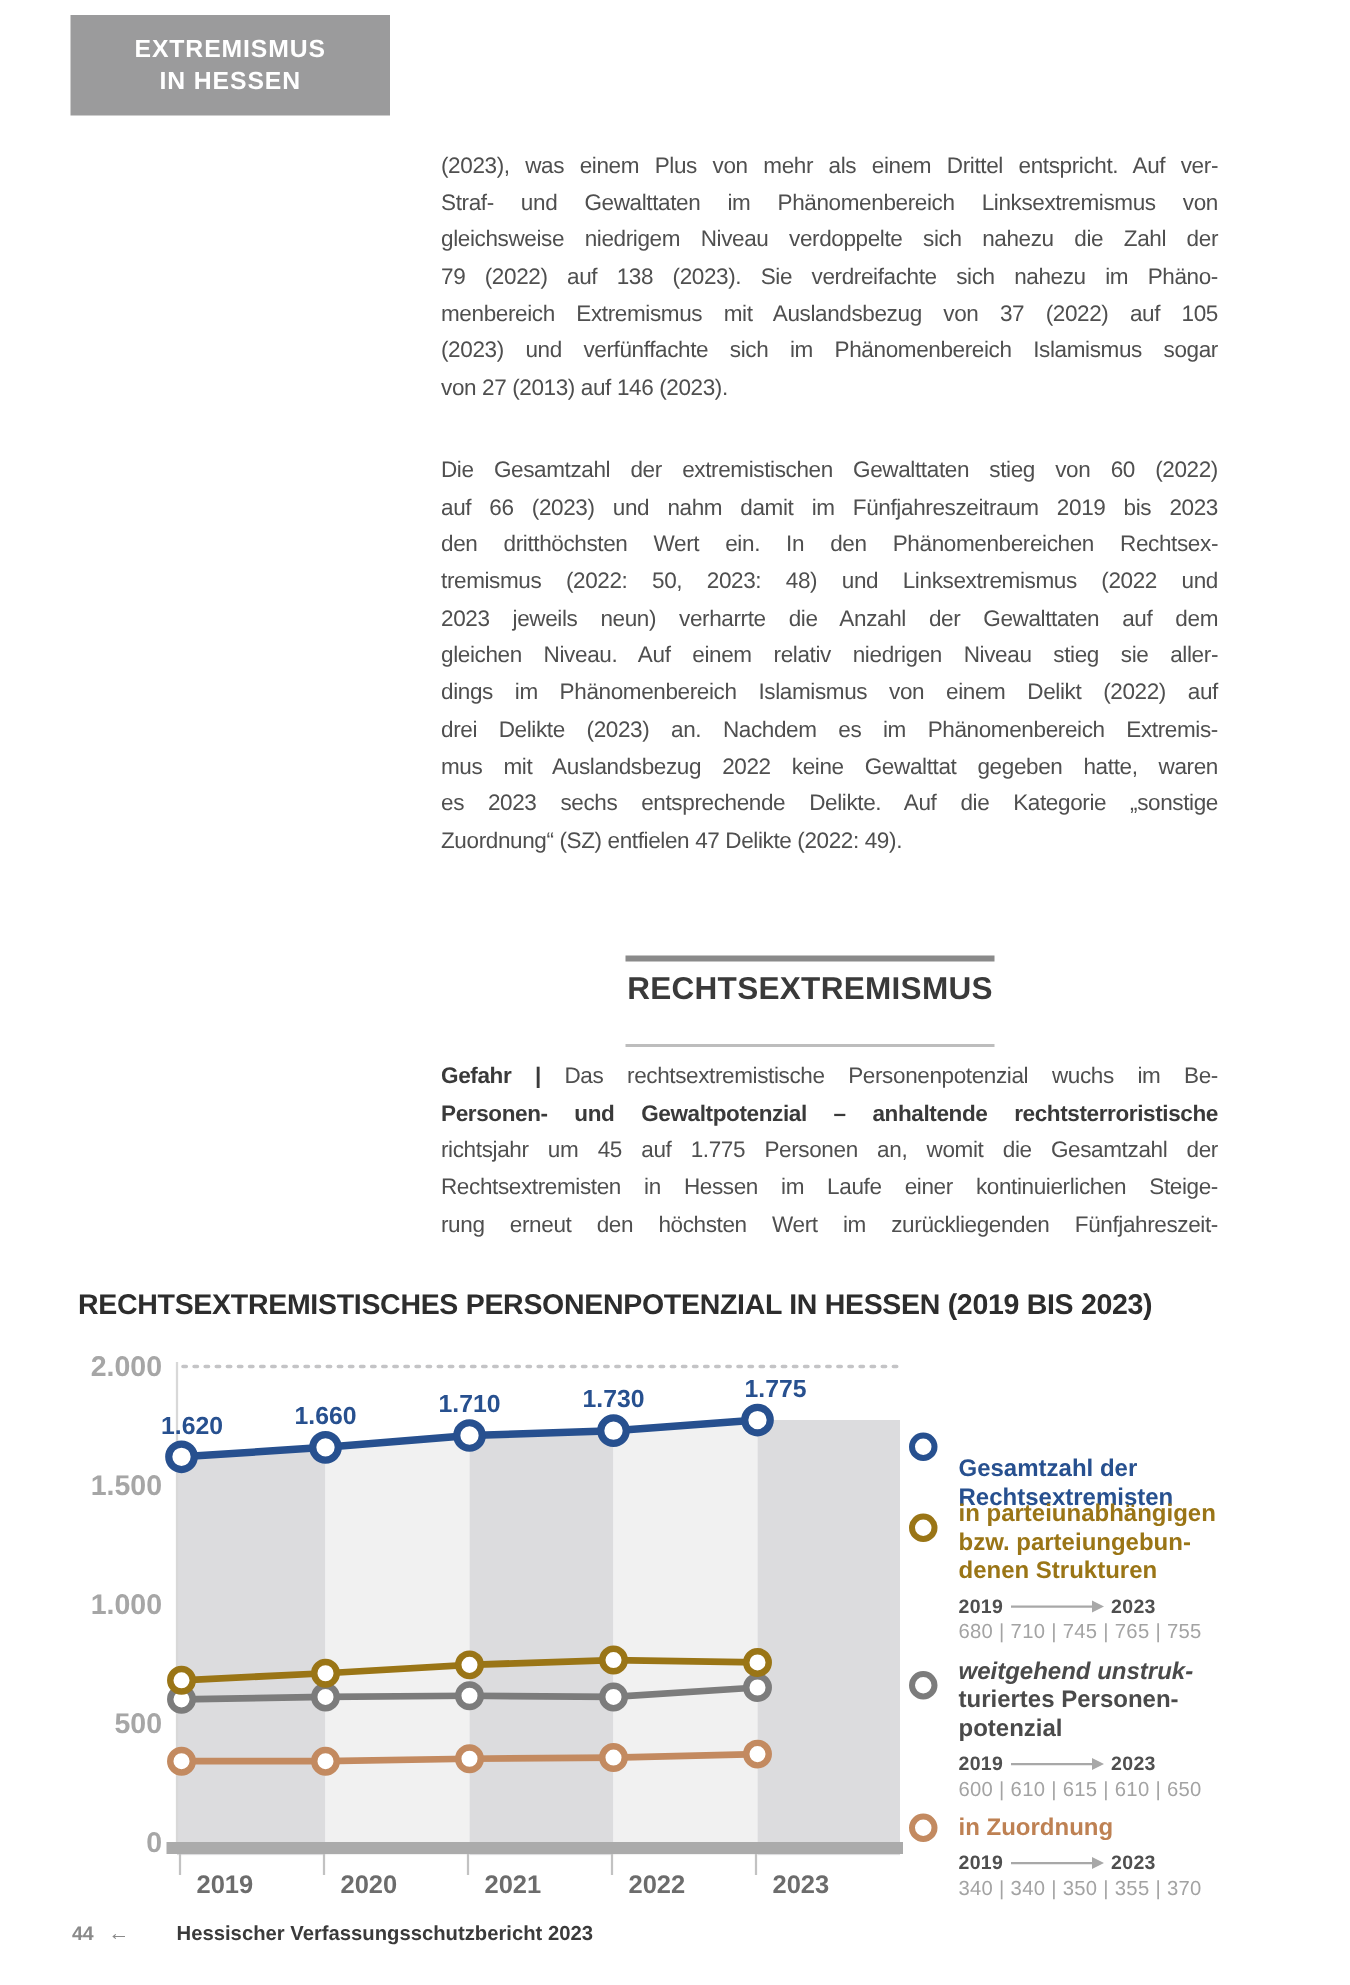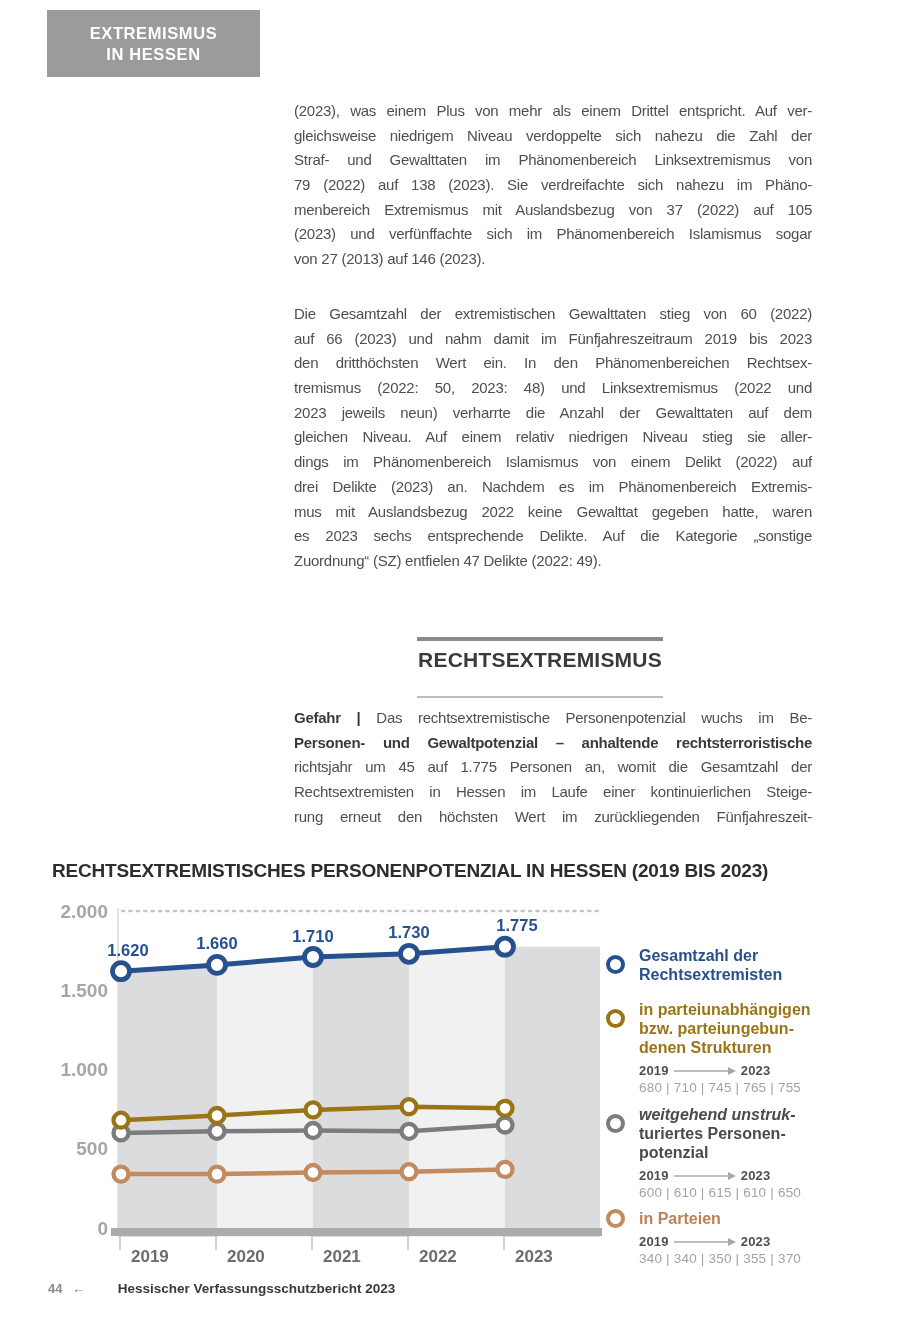--- a/index.html
+++ b/index.html
@@ -48,22 +48,22 @@
 
 <div class="page">
 
   <div class="chapter-tab">
     <div>EXTREMISMUS</div>
     <div>IN HESSEN</div>
   </div>
 
   <div class="para p1">
       <div class="tline">(2023), was einem Plus von mehr als einem Drittel entspricht. Auf ver-</div>
+      <div class="tline">Straf- und Gewalttaten im Phänomenbereich Linksextremismus von</div>
       <div class="tline">gleichsweise niedrigem Niveau verdoppelte sich nahezu die Zahl der</div>
-      <div class="tline">Straf- und Gewalttaten im Phänomenbereich Linksextremismus von</div>
       <div class="tline">79 (2022) auf 138 (2023). Sie verdreifachte sich nahezu im Phäno-</div>
       <div class="tline">menbereich Extremismus mit Auslandsbezug von 37 (2022) auf 105</div>
       <div class="tline">(2023) und verfünffachte sich im Phänomenbereich Islamismus sogar</div>
       <div class="tline tlast">von 27 (2013) auf 146 (2023).</div>
     </div>
   <div class="para p2">
       <div class="tline">Die Gesamtzahl der extremistischen Gewalttaten stieg von 60 (2022)</div>
       <div class="tline">auf 66 (2023) und nahm damit im Fünfjahreszeitraum 2019 bis 2023</div>
       <div class="tline">den dritthöchsten Wert ein. In den Phänomenbereichen Rechtsex-</div>
       <div class="tline">tremismus (2022: 50, 2023: 48) und Linksextremismus (2022 und</div>
@@ -151,21 +151,21 @@
       <text x="172" y="54.400000000000006" text-anchor="middle" font-size="16.5" font-weight="bold" fill="#27508F" font-family="&quot;Liberation Sans&quot;,sans-serif">1.660</text>
       <text x="268" y="46.5" text-anchor="middle" font-size="16.5" font-weight="bold" fill="#27508F" font-family="&quot;Liberation Sans&quot;,sans-serif">1.710</text>
       <text x="364" y="43.3" text-anchor="middle" font-size="16.5" font-weight="bold" fill="#27508F" font-family="&quot;Liberation Sans&quot;,sans-serif">1.730</text>
       <text x="472" y="36.2" text-anchor="middle" font-size="16.5" font-weight="bold" fill="#27508F" font-family="&quot;Liberation Sans&quot;,sans-serif">1.775</text>
     </svg>
 
   <div id="legend">
       <div class="legend-item" style="top: 946px;">
         <span class="legend-dot" style="border-color: rgb(39, 80, 143); margin-top: 9px;"></span>
         <div class="legend-text">
-          <div class="legend-name" style="color: rgb(39, 80, 143);">Gesamtzahl der</div>
+          <div class="legend-name" style="color: rgb(39, 80, 143); margin-top: 24px;">Gesamtzahl der</div>
           <div class="legend-name" style="color: rgb(39, 80, 143);">Rechtsextremisten</div>
         </div>
       </div>
       <div class="legend-item" style="top: 1000px;">
         <span class="legend-dot" style="border-color: rgb(154, 117, 22); margin-top: 9px;"></span>
         <div class="legend-text">
           <div class="legend-name" style="color: rgb(154, 117, 22);">in parteiunabhängigen</div>
           <div class="legend-name" style="color: rgb(154, 117, 22);">bzw. parteiungebun-</div>
           <div class="legend-name" style="color: rgb(154, 117, 22);">denen Strukturen</div>
           <div class="legend-range">
@@ -192,21 +192,21 @@
               <polygon points="55,1 63,5 55,9" fill="#A8A8A8"></polygon>
             </svg>
             <span>2023</span>
           </div>
           <div class="legend-values">600 | 610 | 615 | 610 | 650</div>
         </div>
       </div>
       <div class="legend-item" style="top: 1209px;">
         <span class="legend-dot" style="border-color: rgb(195, 138, 96); margin-top: 0px;"></span>
         <div class="legend-text">
-          <div class="legend-name" style="color: rgb(190, 129, 83);">in Parteien</div>
+          <div class="legend-name" style="color: rgb(190, 129, 83);">in Zuordnung</div>
           <div class="legend-range">
             <span>2019</span>
             <svg width="64" height="10">
               <line x1="1" y1="5" x2="55" y2="5" stroke="#A8A8A8" stroke-width="1.5"></line>
               <polygon points="55,1 63,5 55,9" fill="#A8A8A8"></polygon>
             </svg>
             <span>2023</span>
           </div>
           <div class="legend-values">340 | 340 | 350 | 355 | 370</div>
         </div>

